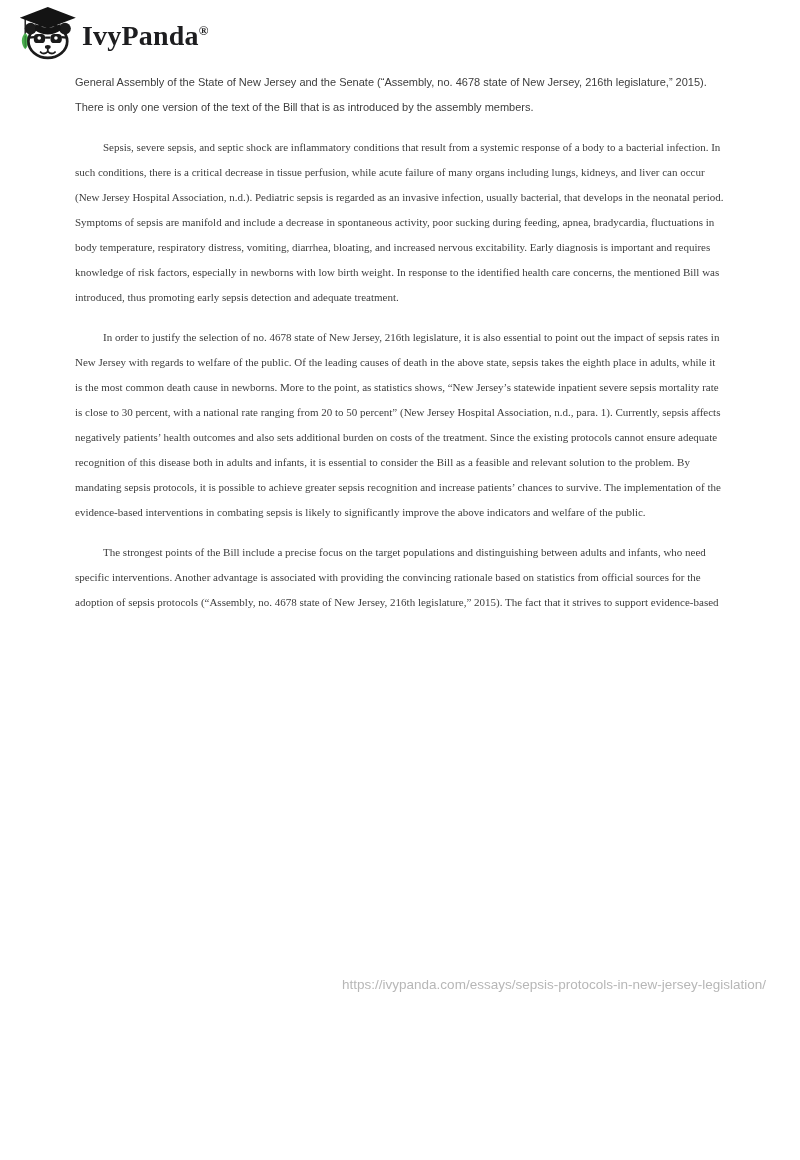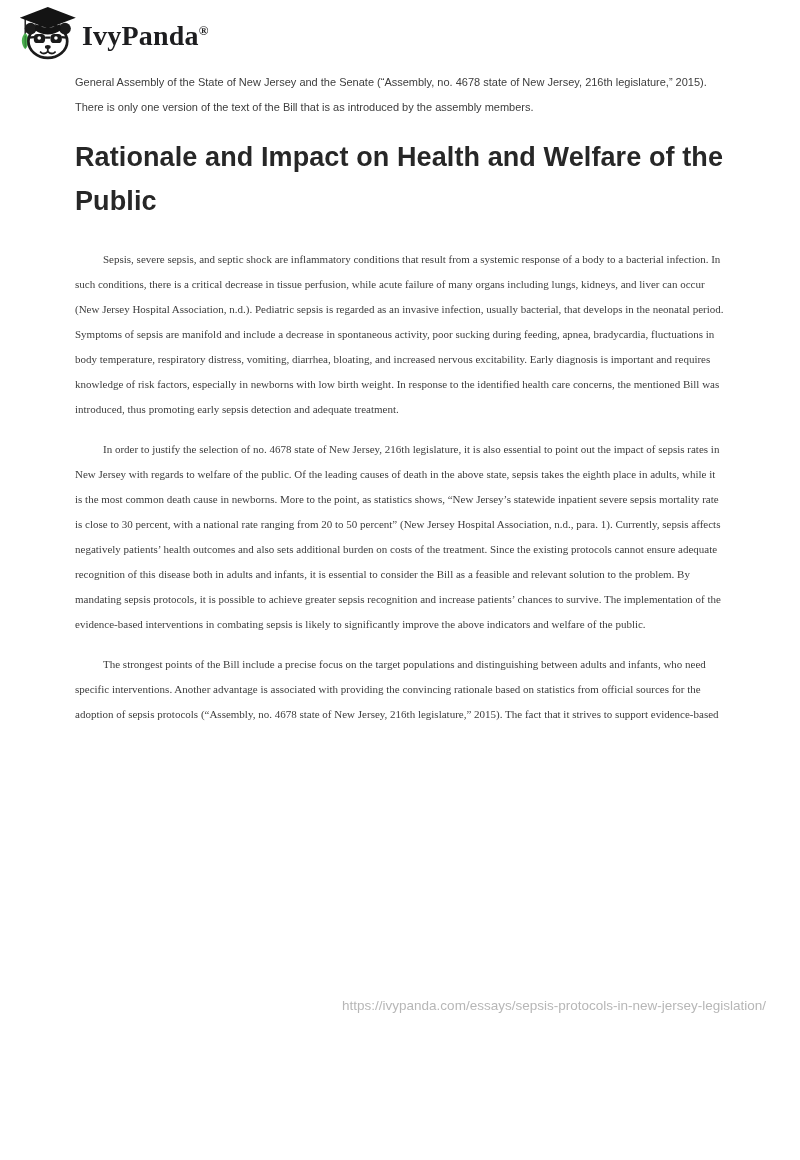--- a/index.html
+++ b/index.html
@@ -67,21 +67,21 @@
     color: #272727;
     line-height: 44px;
     margin-top: 14px;
     margin-bottom: 24px;
     letter-spacing: 0.1px;
   }
   
   .footer-url {
     position: absolute;
     right: 34px;
-    bottom: 3px;
+    bottom: 24px;
     font-size: 13.5px;
     color: #b7b7b7;
     text-decoration: none;
     cursor: pointer;
   }
 </style>
 </head>
 <body>
 
 <div class="page">
@@ -113,21 +113,20 @@
 
         <path d="M38 1 L69 13 L38 25 L7 13 Z" fill="#141414"></path>
         <path d="M24 20 v7 q14 9 28 0 v-7 q-14 8 -28 0 Z" fill="#141414"></path>
       </svg>
       <span class="logo-text"><span>IvyPanda</span><sup class="logo-reg">®</sup></span>
     </div>
   </div>
 
   <div class="content">
     <p class="para">General Assembly of the State of New Jersey and the Senate (“Assembly, no. 4678 state of New Jersey, 216th legislature,” 2015). There is only one version of the text of the Bill that is as introduced by the assembly members.</p>
-    <h1 class="section-heading">Rationale and Impact on Health and Welfare of the Public</h1>
     <p class="para indent">Sepsis, severe sepsis, and septic shock are inflammatory conditions that result from a systemic response of a body to a bacterial infection. In such conditions, there is a critical decrease in tissue perfusion, while acute failure of many organs including lungs, kidneys, and liver can occur (New Jersey Hospital Association, n.d.). Pediatric sepsis is regarded as an invasive infection, usually bacterial, that develops in the neonatal period. Symptoms of sepsis are manifold and include a decrease in spontaneous activity, poor sucking during feeding, apnea, bradycardia, fluctuations in body temperature, respiratory distress, vomiting, diarrhea, bloating, and increased nervous excitability. Early diagnosis is important and requires knowledge of risk factors, especially in newborns with low birth weight. In response to the identified health care concerns, the mentioned Bill was introduced, thus promoting early sepsis detection and adequate treatment.</p>
     <p class="para indent">In order to justify the selection of no. 4678 state of New Jersey, 216th legislature, it is also essential to point out the impact of sepsis rates in New Jersey with regards to welfare of the public. Of the leading causes of death in the above state, sepsis takes the eighth place in adults, while it is the most common death cause in newborns. More to the point, as statistics shows, “New Jersey’s statewide inpatient severe sepsis mortality rate is close to 30 percent, with a national rate ranging from 20 to 50 percent” (New Jersey Hospital Association, n.d., para. 1). Currently, sepsis affects negatively patients’ health outcomes and also sets additional burden on costs of the treatment. Since the existing protocols cannot ensure adequate recognition of this disease both in adults and infants, it is essential to consider the Bill as a feasible and relevant solution to the problem. By mandating sepsis protocols, it is possible to achieve greater sepsis recognition and increase patients’ chances to survive. The implementation of the evidence-based interventions in combating sepsis is likely to significantly improve the above indicators and welfare of the public.</p>
     <p class="para indent">The strongest points of the Bill include a precise focus on the target populations and distinguishing between adults and infants, who need specific interventions. Another advantage is associated with providing the convincing rationale based on statistics from official sources for the adoption of sepsis protocols (“Assembly, no. 4678 state of New Jersey, 216th legislature,” 2015). The fact that it strives to support evidence-based</p>
   </div>
 
   <a class="footer-url">https://ivypanda.com/essays/sepsis-protocols-in-new-jersey-legislation/</a>
 
 </div>
 
 </body></html>

